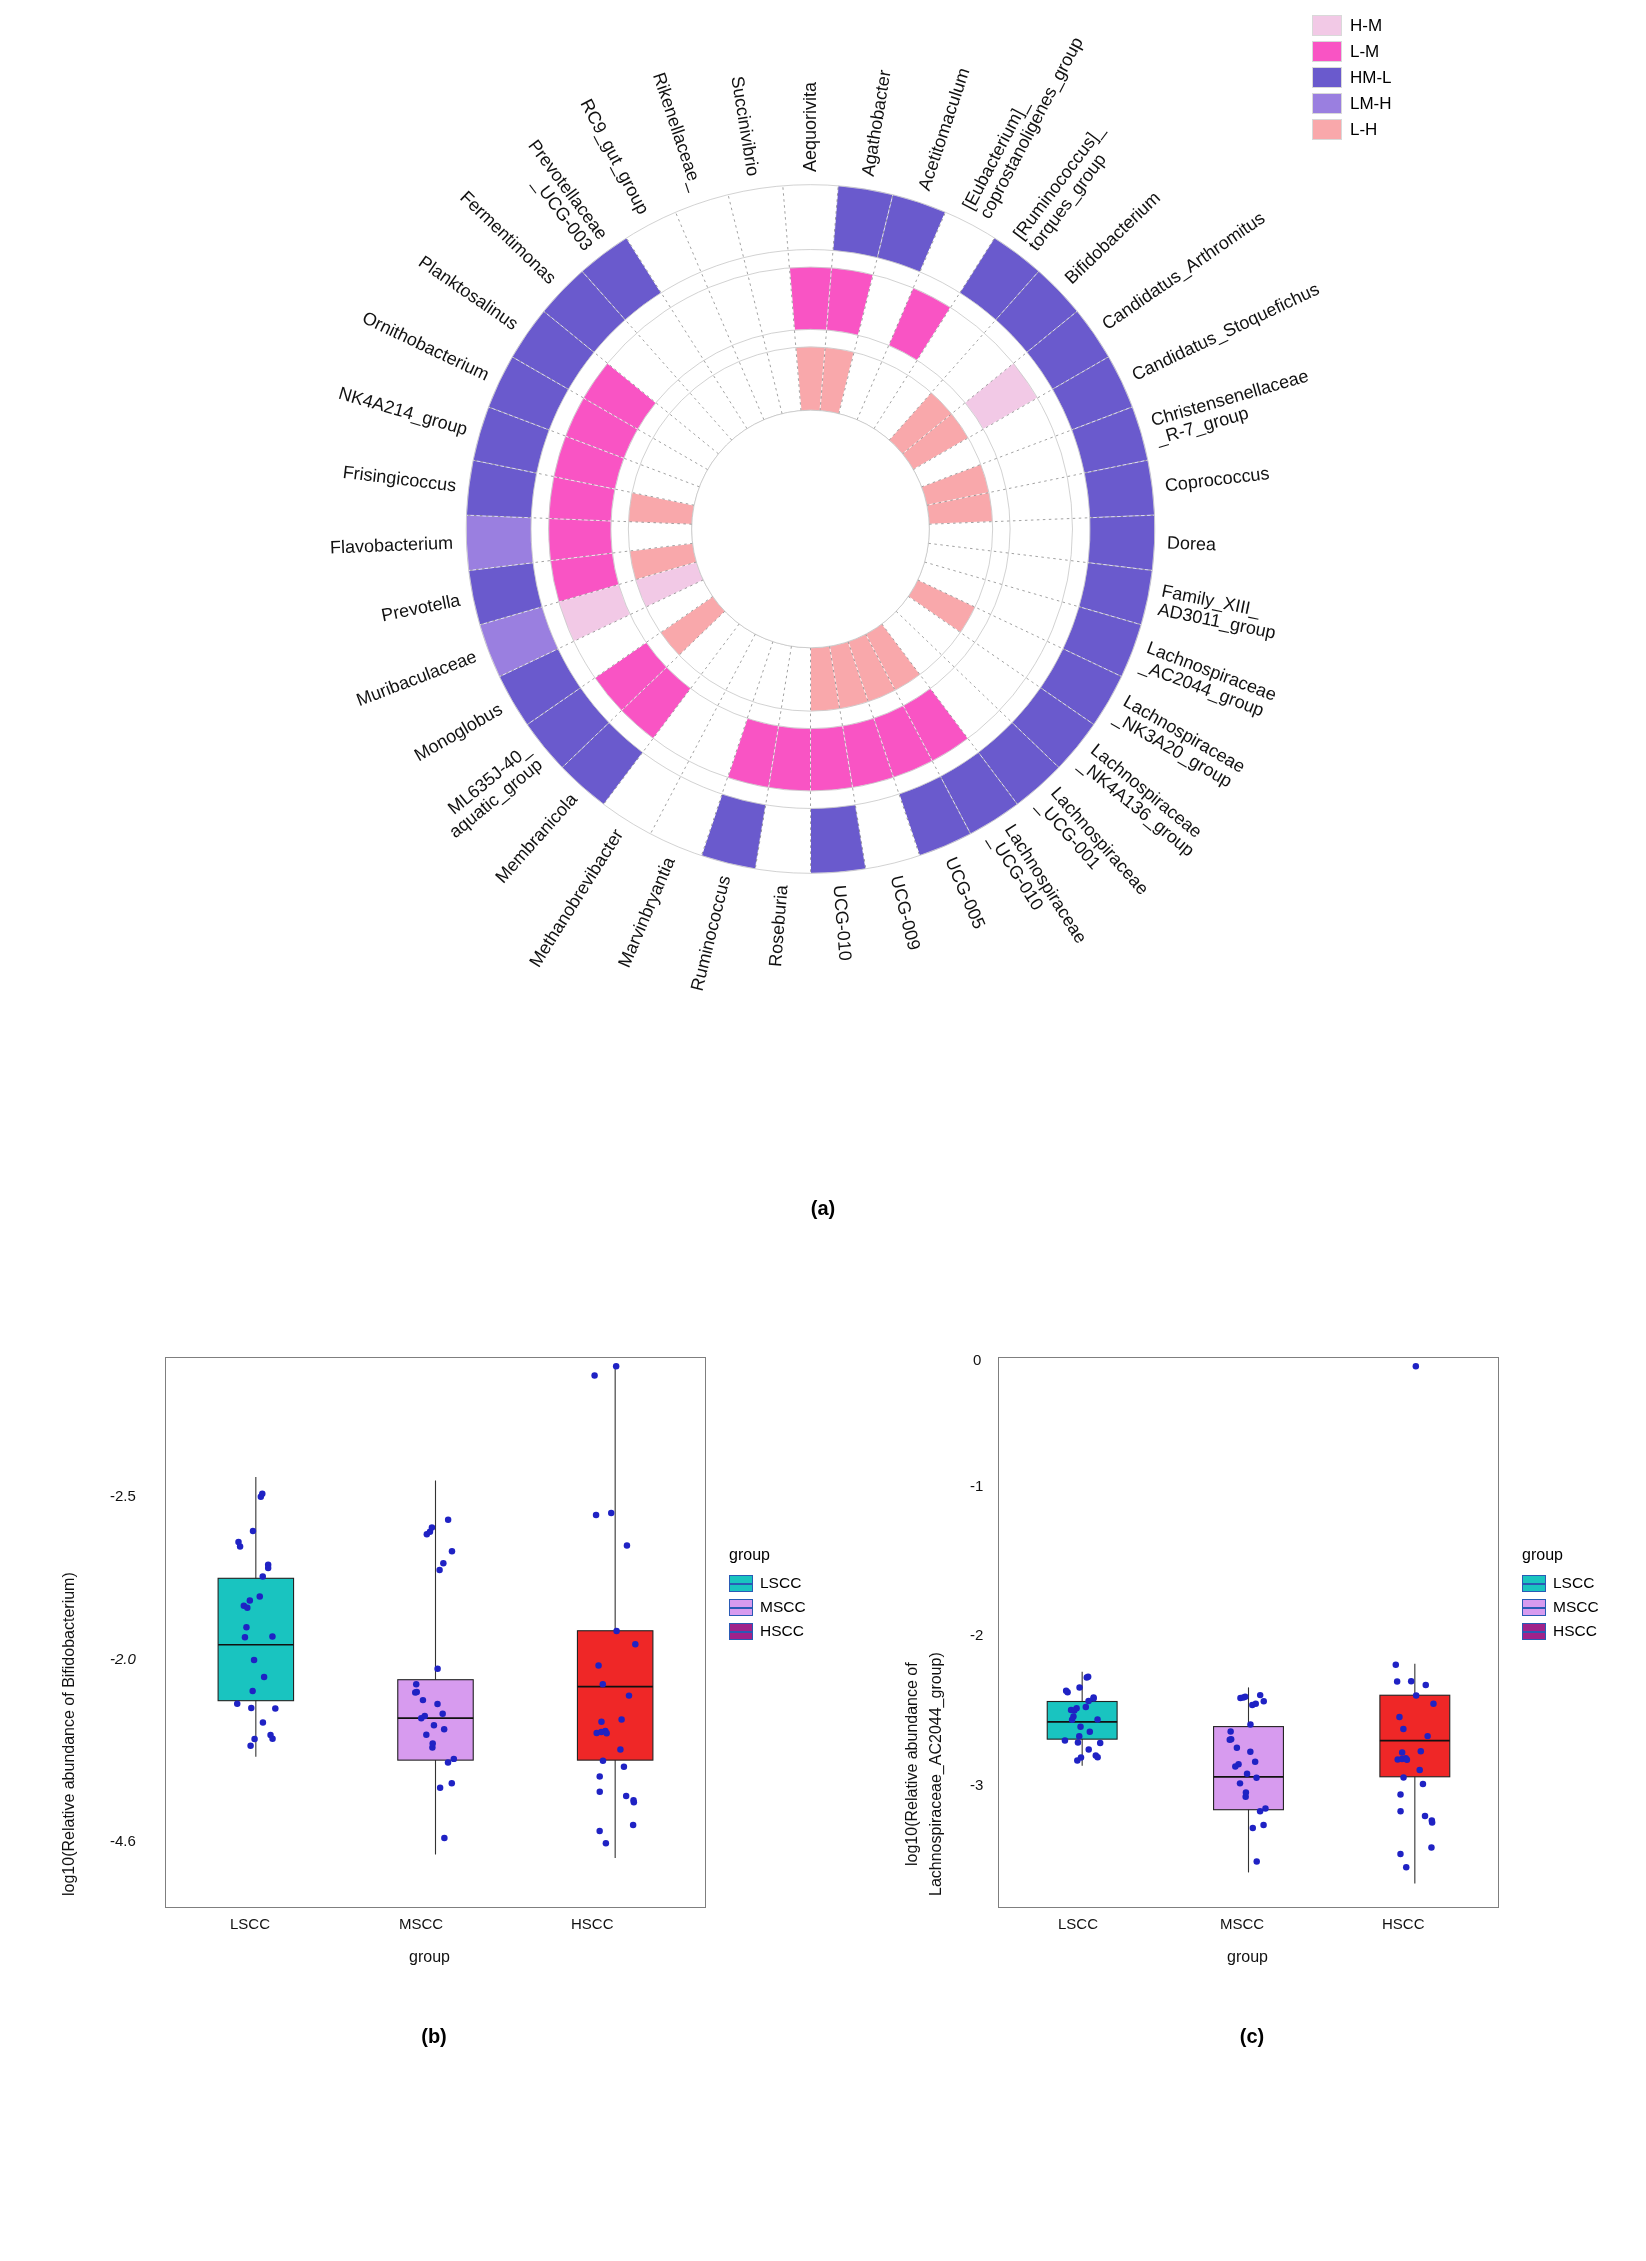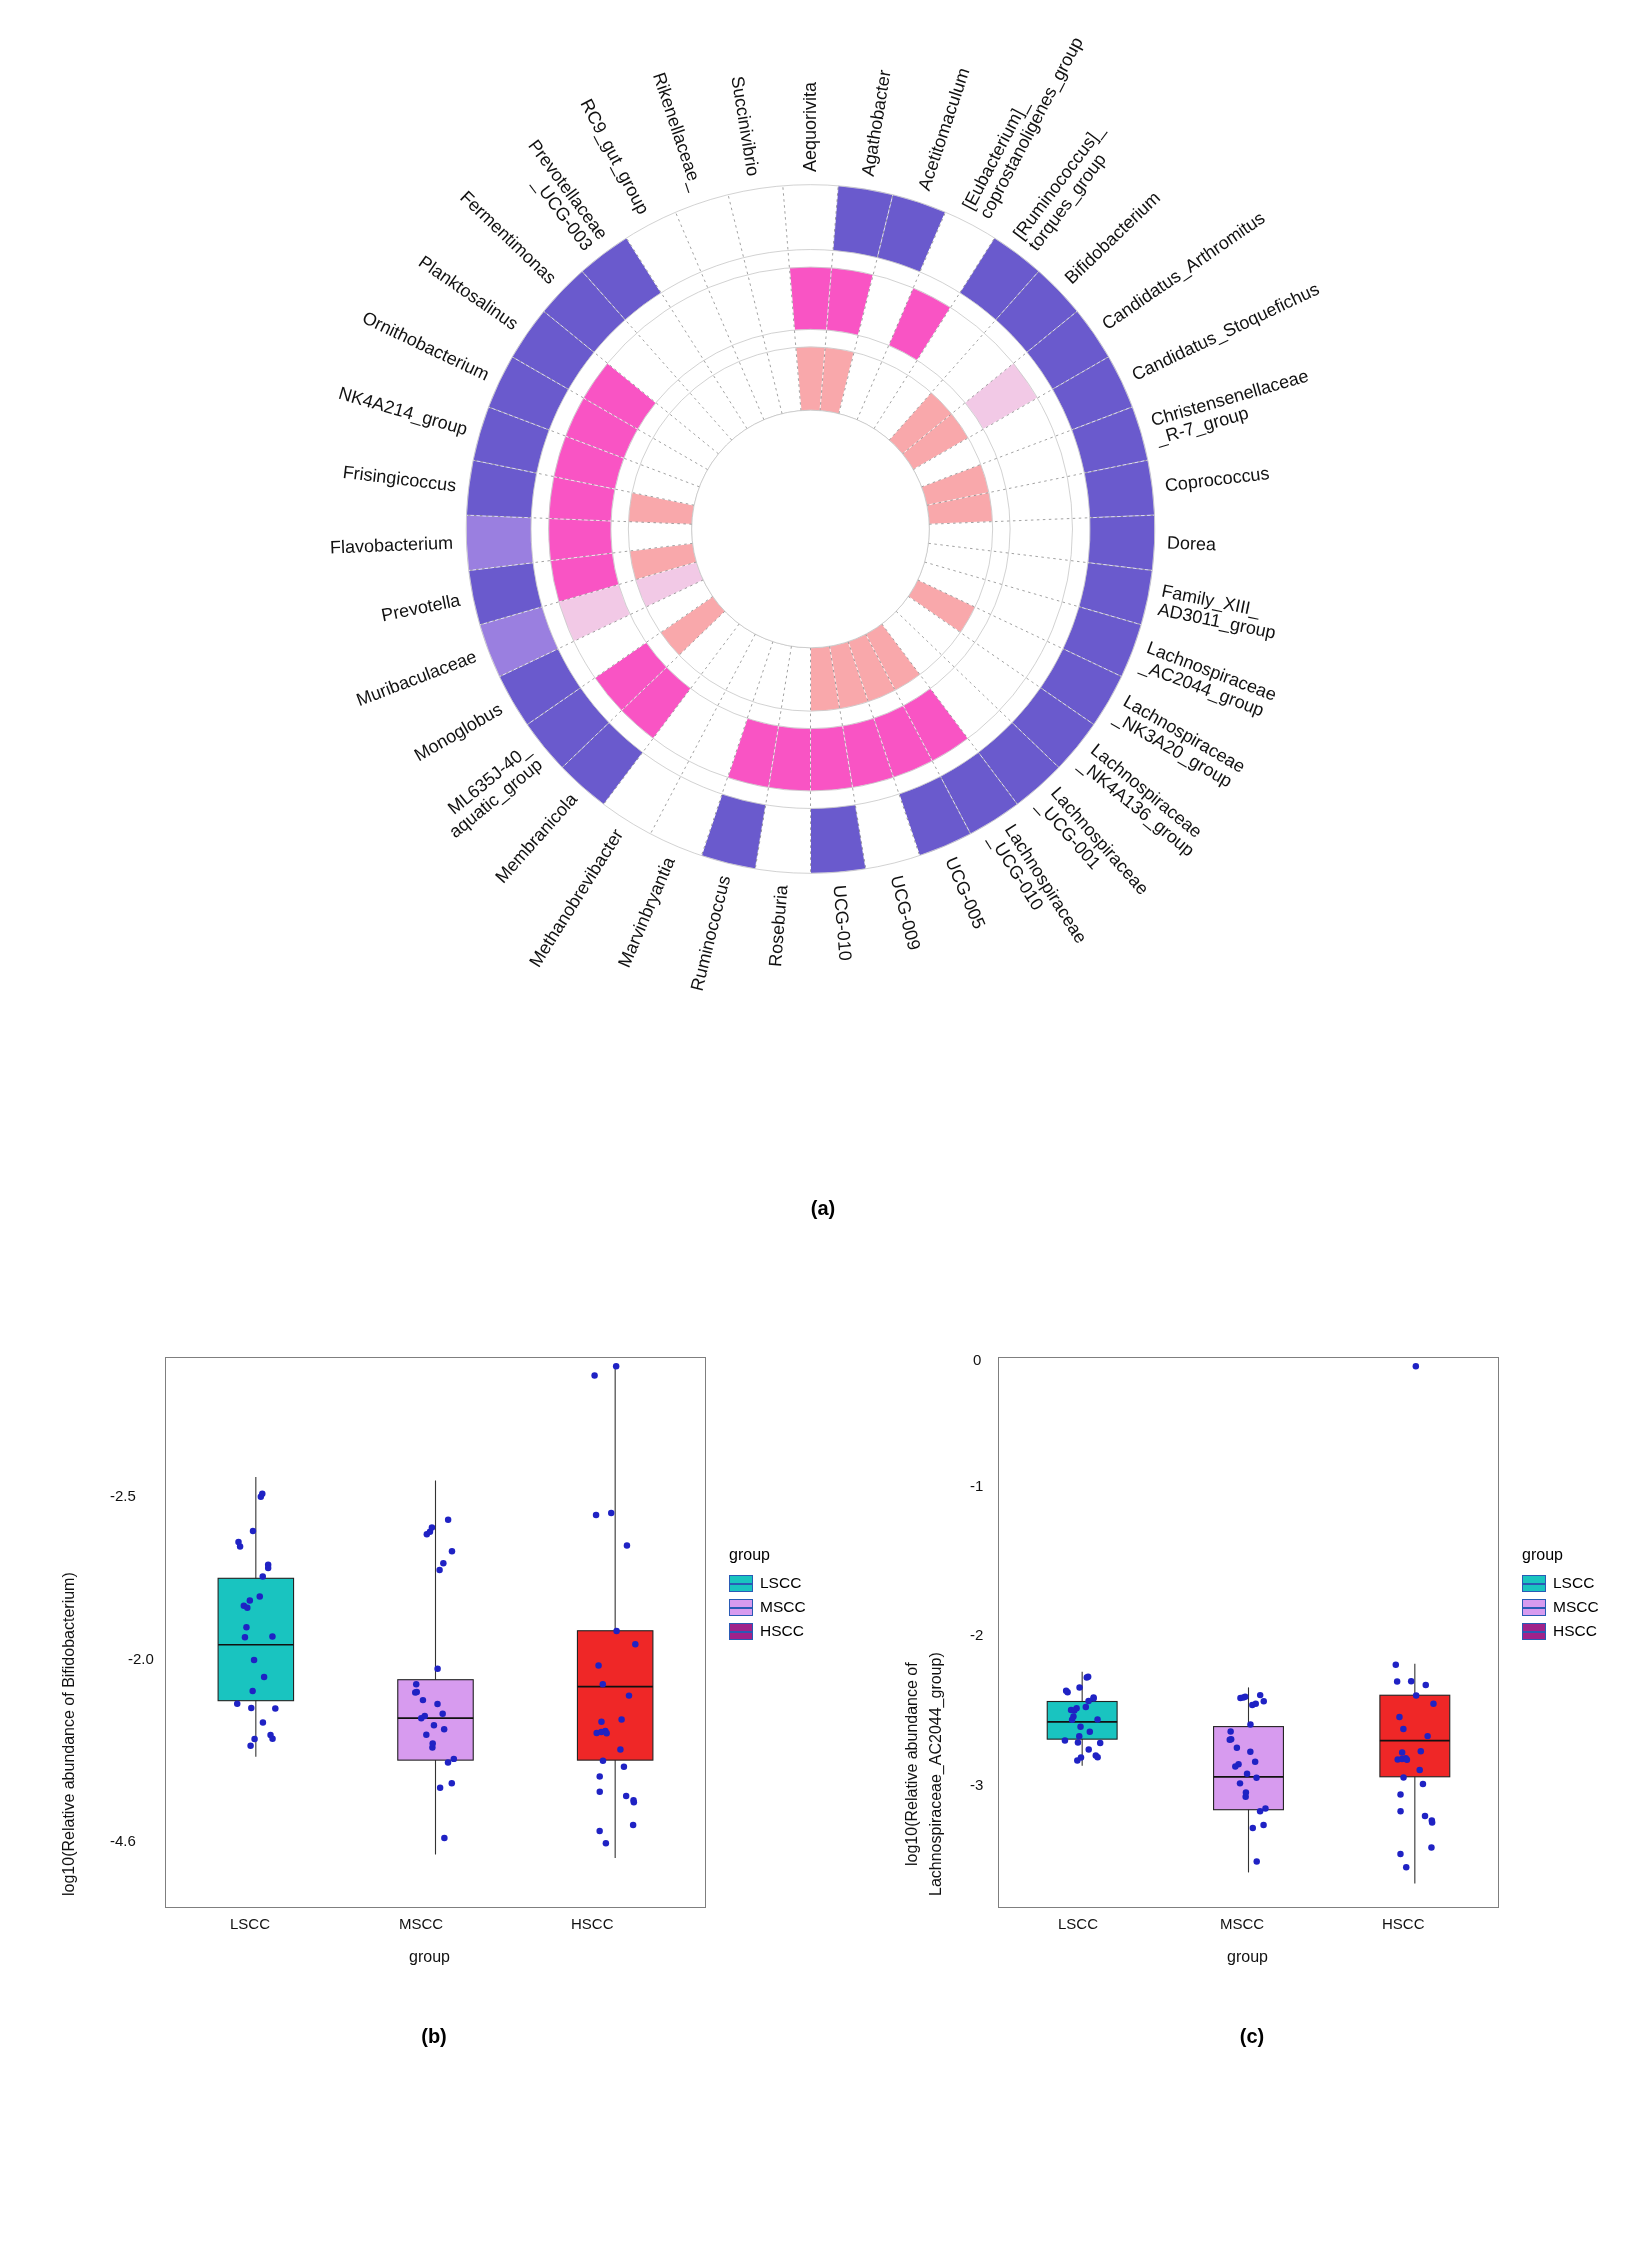--- a/index.html
+++ b/index.html
@@ -327,20 +327,42 @@
         <div>RC9_gut_group</div>
       </div>
       <div class="sector-label" style="left: 398px; top: 180px; text-align: right; transform-origin: 100% 50%; transform: translate(-100%, -50%) rotate(431.538deg);">
         <div>Rikenellaceae_</div>
       </div>
       <div class="sector-label" style="left: 454px; top: 166px; text-align: right; transform-origin: 100% 50%; transform: translate(-100%, -50%) rotate(440.769deg);">
         <div>Succinivibrio</div>
       </div>
     </div>
 
+  <div id="legend-a">
+    <div class="legend-row">
+      <span class="legend-swatch" style="background:#f2c9e6"></span>
+      <span class="legend-text">H-M</span>
+    </div>
+    <div class="legend-row">
+      <span class="legend-swatch" style="background:#f954c4"></span>
+      <span class="legend-text">L-M</span>
+    </div>
+    <div class="legend-row">
+      <span class="legend-swatch" style="background:#6a5acd"></span>
+      <span class="legend-text">HM-L</span>
+    </div>
+    <div class="legend-row">
+      <span class="legend-swatch" style="background:#9a7fe0"></span>
+      <span class="legend-text">LM-H</span>
+    </div>
+    <div class="legend-row">
+      <span class="legend-swatch" style="background:#f9a8ab"></span>
+      <span class="legend-text">L-H</span>
+    </div>
+  </div>
 
   <div class="panel-caption" style="left:758px;top:1197px;width:130px;">(a)</div>
 </div>
 
 <div class="boxpanel" id="panel-b" style="left:30px;top:1307px;width:778px;height:768px;">
 
   <div class="plot-frame" style="left:135px;top:50px;width:539px;height:549px;">
     <svg width="539" height="549" viewBox="0 0 1080 1100" id="svg-b">
         <line x1="180" x2="180" y1="798.7261146496814" y2="238.21656050955426" stroke="#333" stroke-width="2.2"></line>
         <rect x="104.4" y="441.4012738853503" width="151.2" height="245.2229299363056" fill="#19c4c0" stroke="#222" stroke-width="2.2"></rect>
@@ -431,21 +453,21 @@
         <circle cx="927.7036018518519" cy="676.4735879575021" r="6.5" fill="#1f22c4"></circle>
         <circle cx="902" cy="16.5" r="6.5" fill="#1f22c4"></circle>
       </svg>
   </div>
 
   <div class="axis-title ylab-rot" style="left:30px;top:589px;">log10(Relative abundance of Bifidobacterium)</div>
 
   <div class="axis-title" style="left:379px;top:641px;">group</div>
 
   <div class="axis-text" style="left:80px;top:525px;">-4.6</div>
-  <div class="axis-text" style="left:98px;top:343px;">-2.0</div>
+  <div class="axis-text" style="left:80px;top:343px;font-style:italic;">-2.0</div>
   <div class="axis-text" style="left:80px;top:180px;">-2.5</div>
 
   <div class="axis-text" style="left:200px;top:608px;">LSCC</div>
   <div class="axis-text" style="left:369px;top:608px;">MSCC</div>
   <div class="axis-text" style="left:541px;top:608px;">HSCC</div>
 
   <div class="legend-box" style="left:699px;top:239px;">
     <div class="legend-title">group</div>
     <div class="lg-row">
       <span class="lg-key" style="background:#19c4c0"></span>

